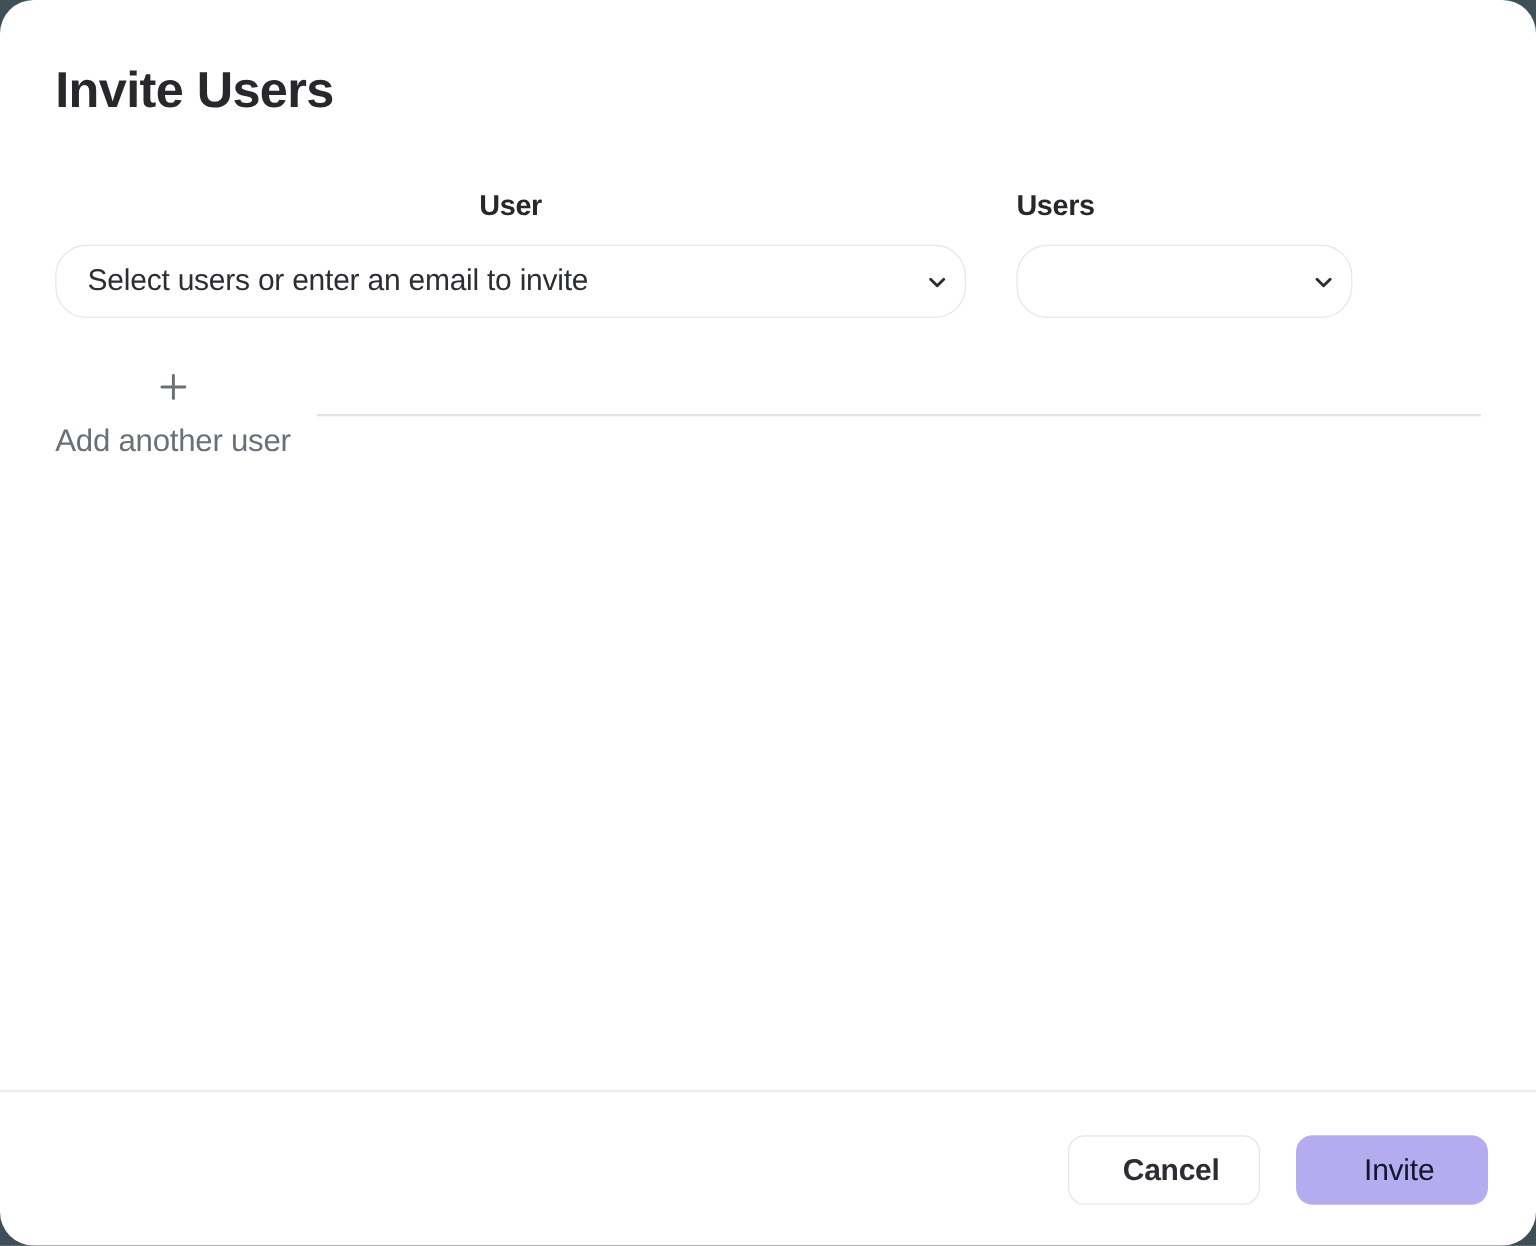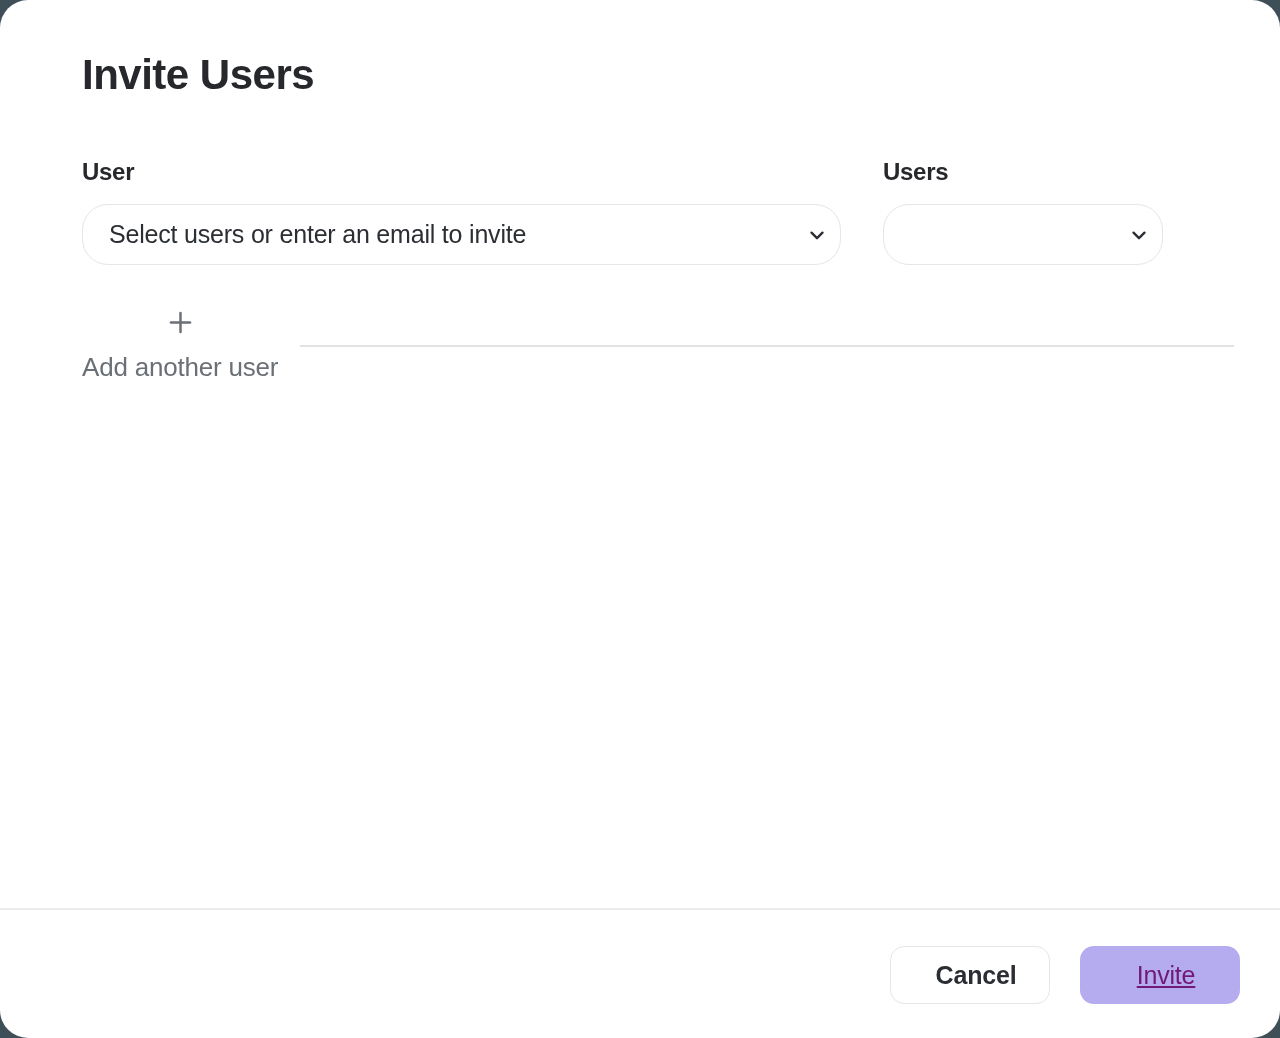--- a/index.html
+++ b/index.html
@@ -20,36 +20,36 @@
   }
   .modal {
     position: absolute; inset: 0;
     background: var(--surface);
     border-radius: 28px;
     display: flex; flex-direction: column;
   }
   .modal-body {
     flex: 1;
     padding: 0 46px;
-    display: flex; flex-direction: column; margin-left: 36px;
+    display: flex; flex-direction: column;
   }
   .modal-title {
     margin-top: 50px;
     font-size: 42px;
     font-weight: 700;
     letter-spacing: -0.5px;
     color: var(--text);
     line-height: 1.2;
   }
   .fields-row {
     display: flex;
     gap: 42px;
     margin-top: 58px;
   }
-  .field-group-user { width: 759px; }
+  .field-group-user { width: 759px; text-align: center; }
   .field-group-role { width: 280px; }
   .field-label {
     font-size: 24px;
     font-weight: 700;
     color: var(--text);
     letter-spacing: -0.3px;
   }
   .select {
     margin-top: 18px;
     height: 61px;
@@ -118,24 +118,23 @@
   }
   .btn-cancel {
     background: var(--surface);
     border: 1.5px solid var(--border);
     color: #2A2D33;
     font-weight: 600;
   }
   .btn-invite {
     background: var(--accent);
     border: none;
-    color: #701a75;
+    color: #0f172a;
     font-weight: 500;
     cursor: default;
-    text-decoration: underline;
   }
 </style>
 </head>
 <body>
 
 <div class="modal">
   <div class="modal-body">
 
     <h1 class="modal-title">Invite Users</h1>
 

